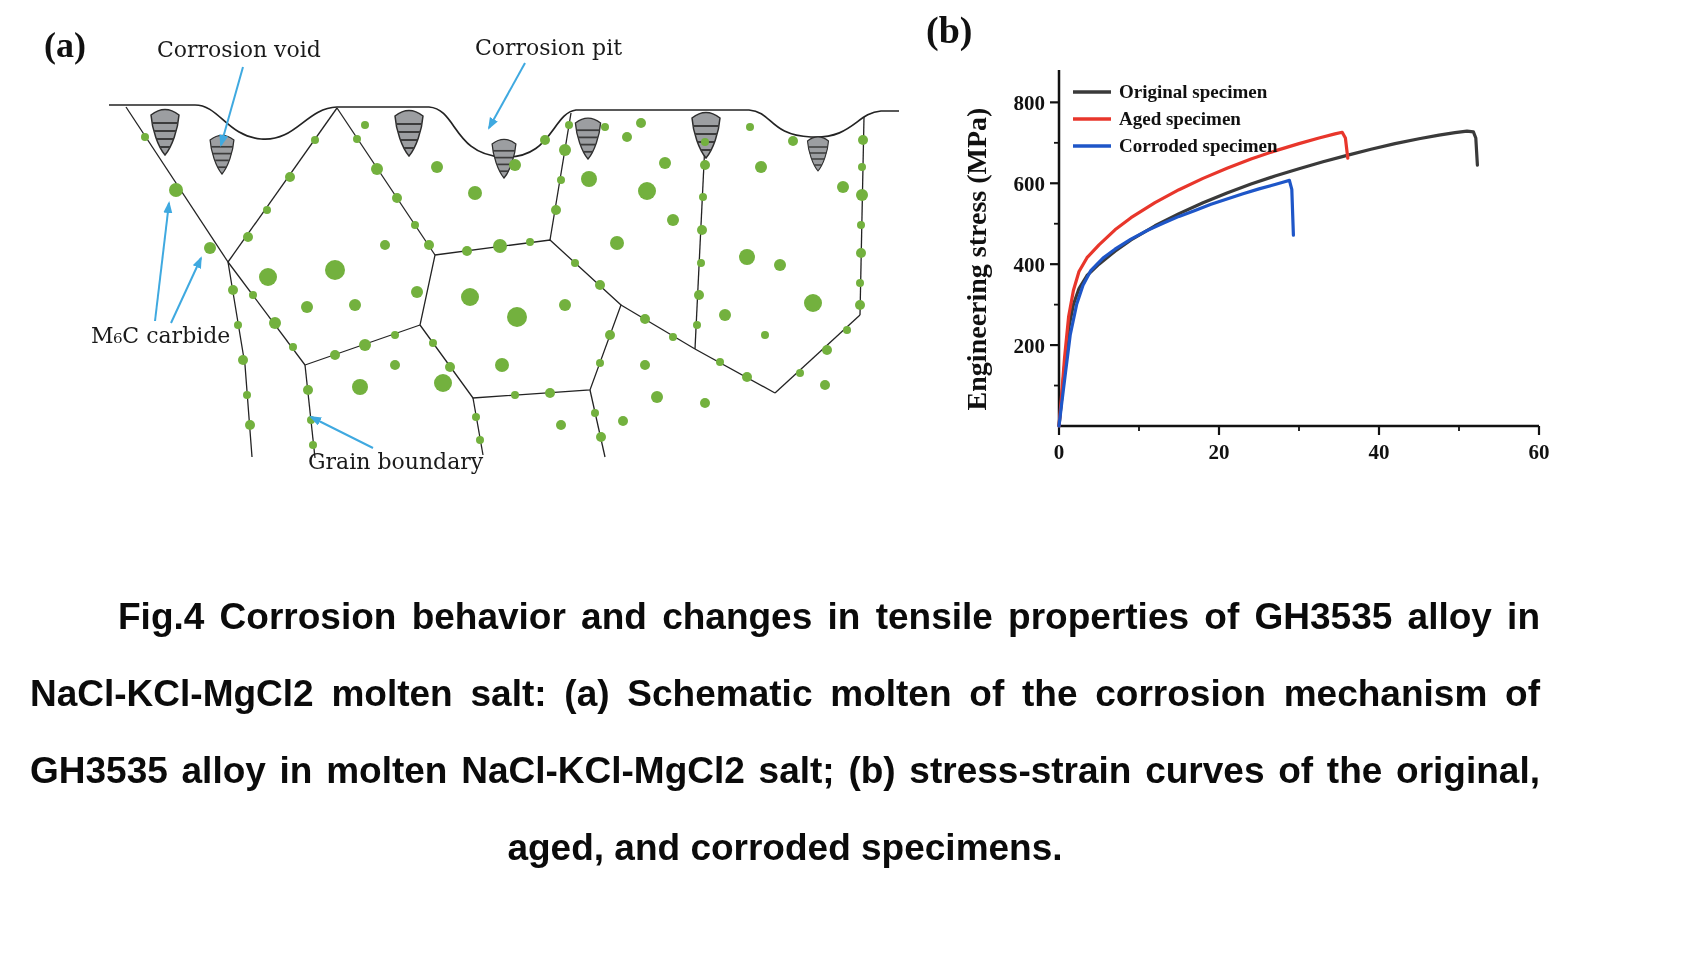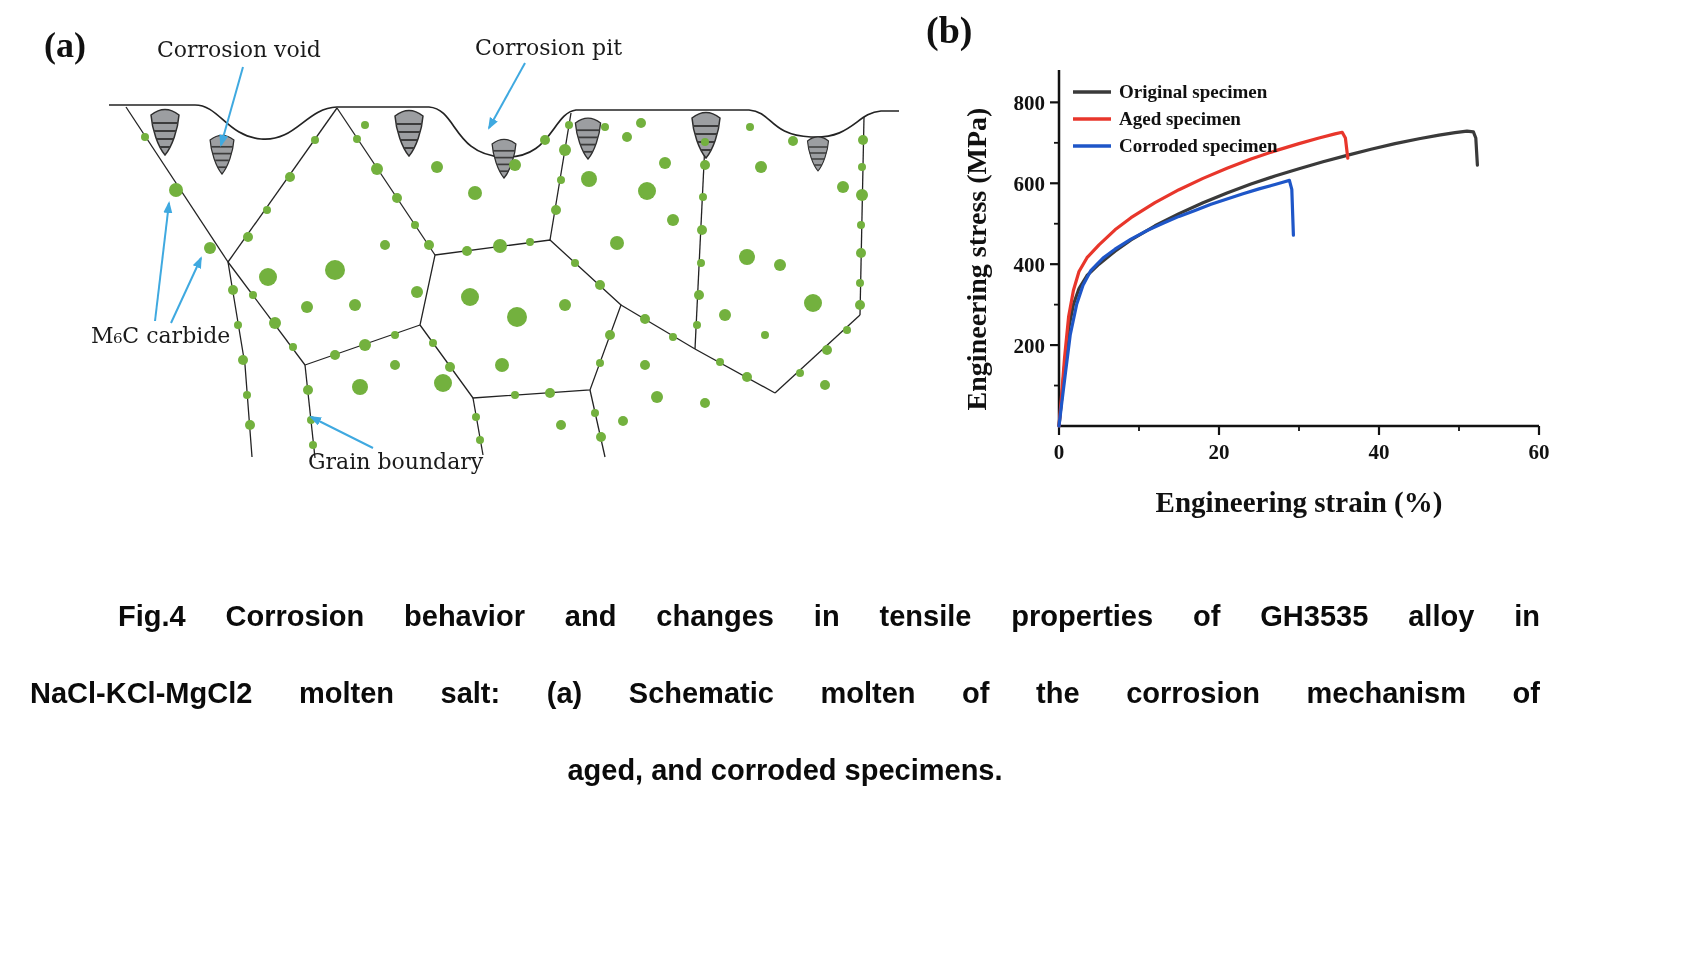--- a/index.html
+++ b/index.html
@@ -26,21 +26,21 @@
   .ylabel{position:absolute;left:-158px;top:225px;width:400px;text-align:center;
           font:bold 28px "Liberation Serif",serif;color:#111;transform:rotate(-90deg);}
   .xlabel{position:absolute;left:164px;top:468px;width:400px;text-align:center;
           font:bold 29px "Liberation Serif",serif;color:#111;}
   #chart-svg{position:absolute;left:60px;top:40px;}
   #chart-svg .tick{font:bold 21px "Liberation Serif",serif;fill:#111;}
   #chart-svg .legend{font:bold 19px "Liberation Serif",serif;fill:#111;}
 
   
   .caption{position:absolute;left:30px;top:578px;width:1510px;color:#0b0b0b;
-           font-family:"Liberation Sans",sans-serif;font-weight:700;font-size:29px;}
+           font-family:"Liberation Sans",sans-serif;font-weight:700;font-size:37px;}
   .cap-line{line-height:77px;text-align:justify;text-align-last:justify;}
   .cap-line.first{padding-left:88px;}
   .cap-line.last{text-align:center;text-align-last:center;}
 </style>
 </head>
 <body>
 
 <div class="page">
 
   <div class="a-label">(a)</div>
@@ -247,22 +247,22 @@
         <polyline points="64.0,368.0 66.4,343.7 69.6,307.3 73.6,270.9 78.4,246.6 84.0,230.5 92.0,217.5 104.0,206.2 120.0,193.2 136.0,181.9 160.0,167.8 184.0,155.6 208.0,144.7 232.0,135.0 256.0,126.1 280.0,118.0 304.0,110.7 328.0,103.8 352.0,97.4 376.0,91.3 400.0,85.6 424.0,80.8 444.0,77.1 460.0,74.7 472.0,73.1 478.4,73.9 480.8,80.0 482.4,107.1" fill="none" stroke="#3a3a3a" stroke-width="3.2" stroke-linejoin="round" stroke-linecap="round"></polyline>
         <polyline points="64.0,368.0 66.4,339.7 69.6,299.2 73.6,258.8 78.4,232.5 84.0,213.5 92.0,199.7 104.0,186.8 120.0,171.8 136.0,159.7 160.0,144.7 184.0,131.7 208.0,120.4 232.0,110.3 256.0,101.0 280.0,92.9 304.0,85.6 324.0,80.0 340.0,75.9 347.2,74.3 350.4,80.0 352.8,100.2" fill="none" stroke="#e8362b" stroke-width="3.2" stroke-linejoin="round" stroke-linecap="round"></polyline>
         <polyline points="64.0,368.0 66.4,347.8 70.4,315.4 75.2,277.0 81.6,246.6 88.0,227.2 96.0,212.3 108.0,200.1 120.0,191.2 136.0,181.1 152.0,172.6 168.0,165.3 184.0,158.4 200.0,152.4 216.0,146.3 232.0,141.1 248.0,135.8 264.0,130.9 280.0,126.5 289.6,123.7 294.4,122.4 296.8,131.3 298.4,177.1" fill="none" stroke="#1e56c8" stroke-width="3.2" stroke-linejoin="round" stroke-linecap="round"></polyline>
         <line x1="78" y1="34" x2="116" y2="34" stroke="#3a3a3a" stroke-width="3.5"></line>
         <text x="124" y="40" class="legend">Original specimen</text>
         <line x1="78" y1="61" x2="116" y2="61" stroke="#e8362b" stroke-width="3.5"></line>
         <text x="124" y="67" class="legend">Aged specimen</text>
         <line x1="78" y1="88" x2="116" y2="88" stroke="#1e56c8" stroke-width="3.5"></line>
         <text x="124" y="94" class="legend">Corroded specimen</text>
       </svg>
-    <div class="xlabel">Engineering strain (%)</div>
   </div>
 
   <div class="caption">
     <div class="cap-line first">Fig.4 Corrosion behavior and changes in tensile properties of GH3535 alloy in</div>
     <div class="cap-line">NaCl-KCl-MgCl2 molten salt: (a) Schematic molten of the corrosion mechanism of</div>
+    <div class="cap-line">GH3535 alloy in molten NaCl-KCl-MgCl2 salt; (b) stress-strain curves of the original,</div>
     <div class="cap-line last">aged, and corroded specimens.</div>
   </div>
 
 </div>
 
 </body></html>

